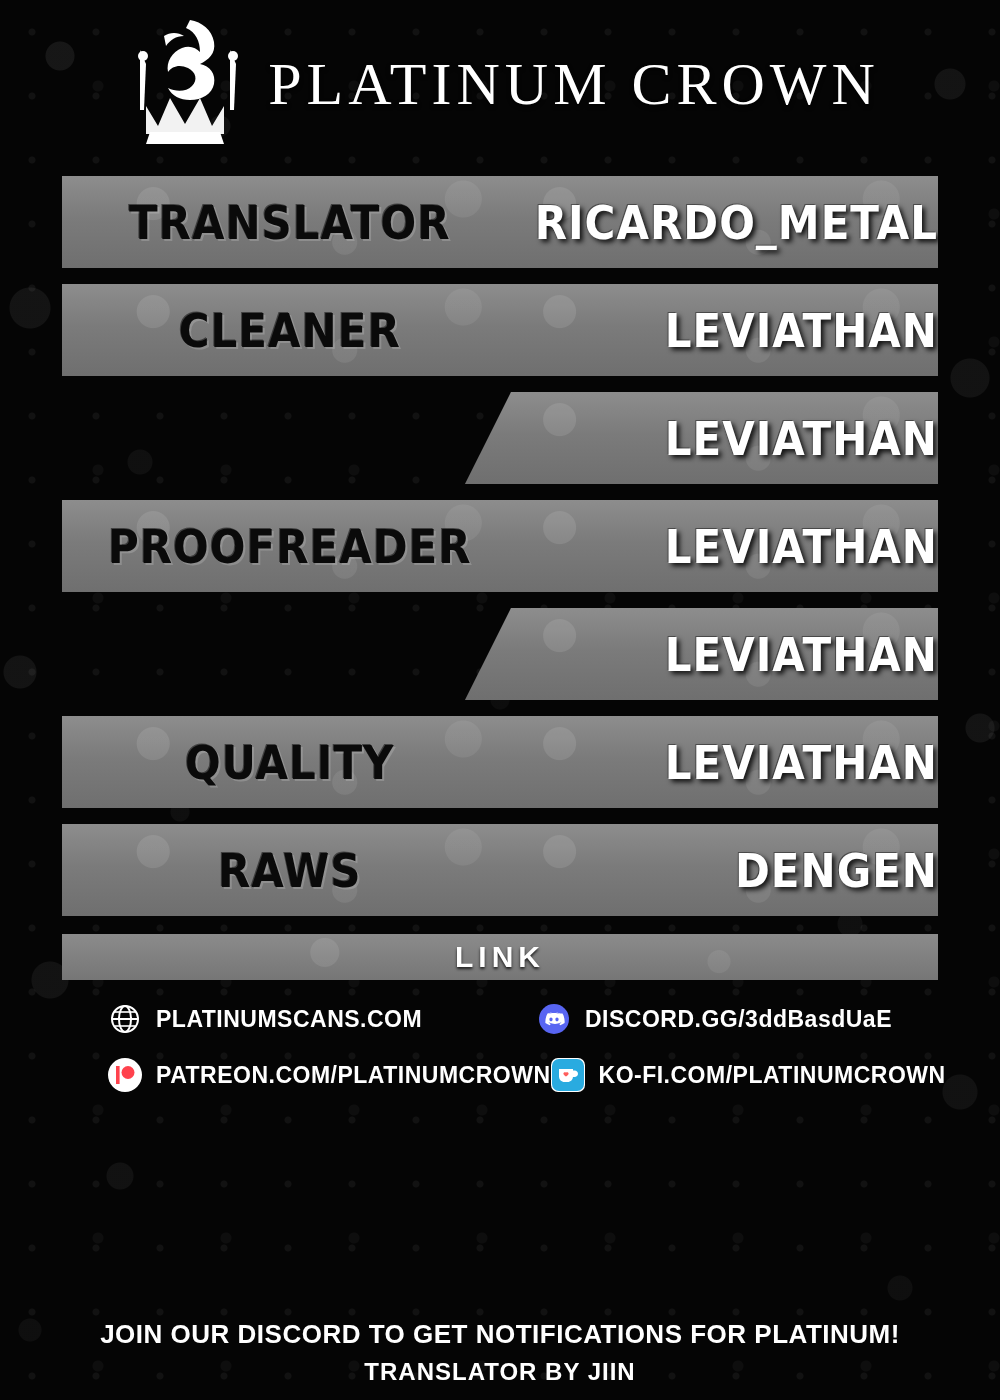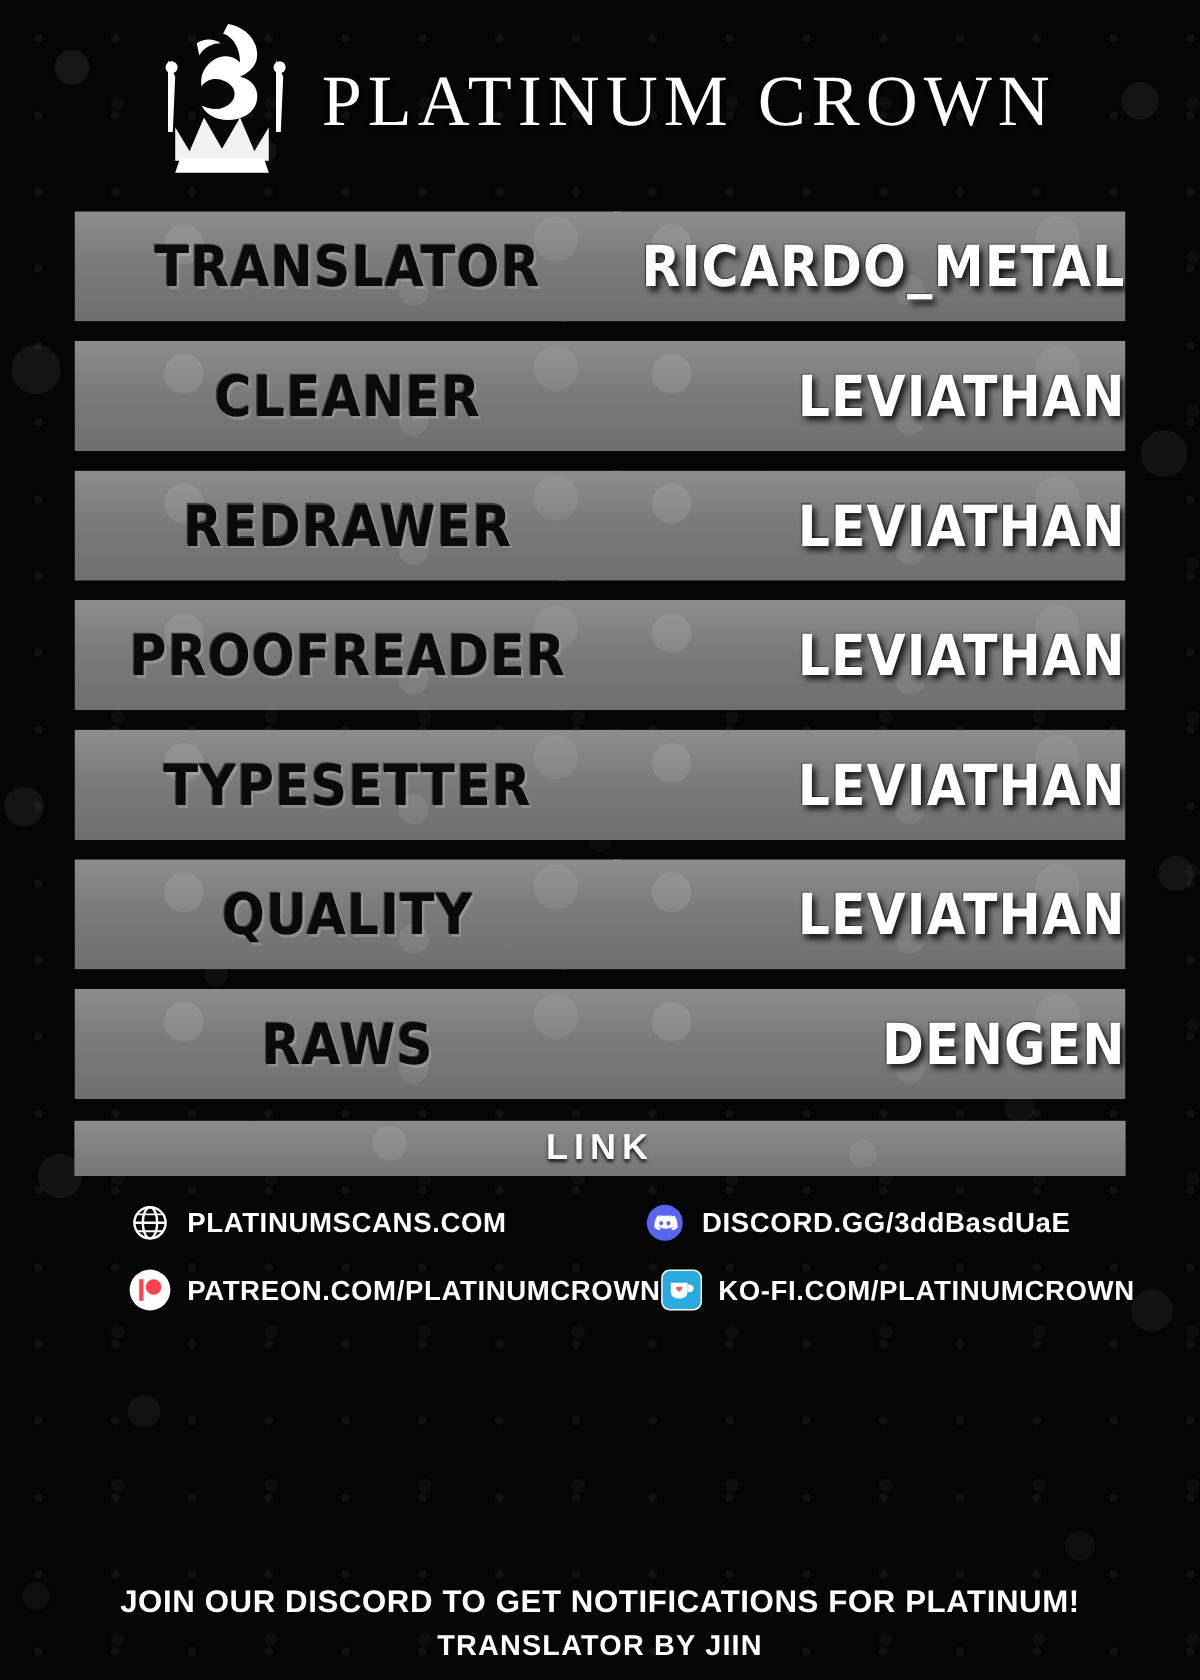--- a/index.html
+++ b/index.html
@@ -272,46 +272,38 @@
         <div class="sheen"></div>
         <div class="role-label">CLEANER</div>
       </div>
       <div class="slab slab-right">
         <div class="sheen"></div>
         <div class="person-name">LEVIATHAN</div>
       </div>
     </div>
 
     <div class="credit-row">
-      <div class="slab slab-left">
-        <div class="sheen"></div>
-        <div class="role-label">REDRAWER</div>
-      </div>
       <div class="slab slab-right">
         <div class="sheen"></div>
         <div class="person-name">LEVIATHAN</div>
       </div>
     </div>
 
     <div class="credit-row">
       <div class="slab slab-left">
         <div class="sheen"></div>
         <div class="role-label">PROOFREADER</div>
       </div>
       <div class="slab slab-right">
         <div class="sheen"></div>
         <div class="person-name">LEVIATHAN</div>
       </div>
     </div>
 
     <div class="credit-row">
-      <div class="slab slab-left">
-        <div class="sheen"></div>
-        <div class="role-label">TYPESETTER</div>
-      </div>
       <div class="slab slab-right">
         <div class="sheen"></div>
         <div class="person-name">LEVIATHAN</div>
       </div>
     </div>
 
     <div class="credit-row">
       <div class="slab slab-left">
         <div class="sheen"></div>
         <div class="role-label">QUALITY</div>

